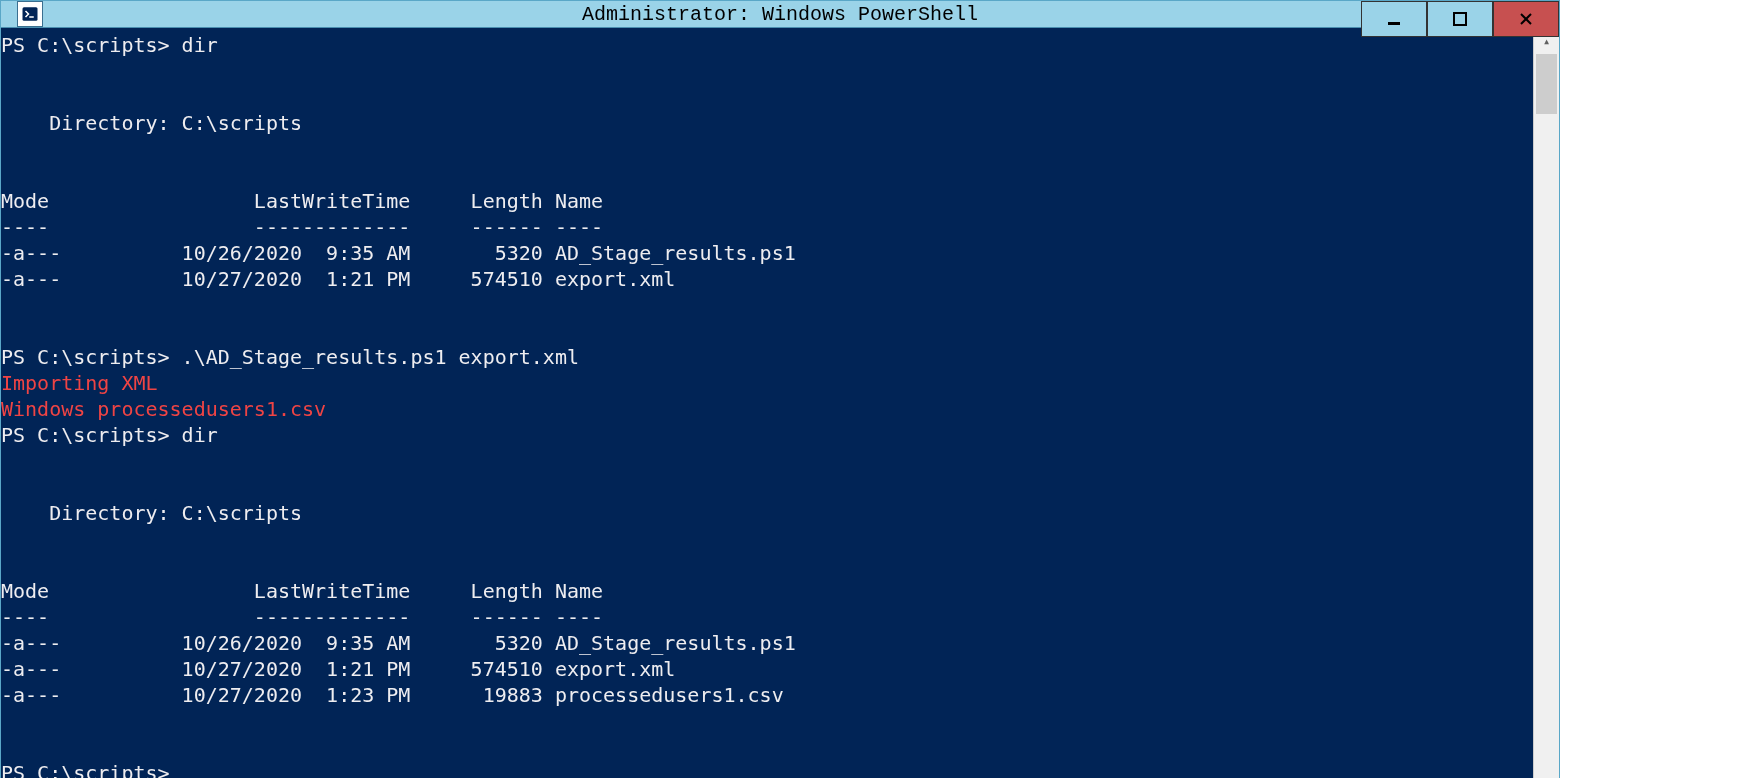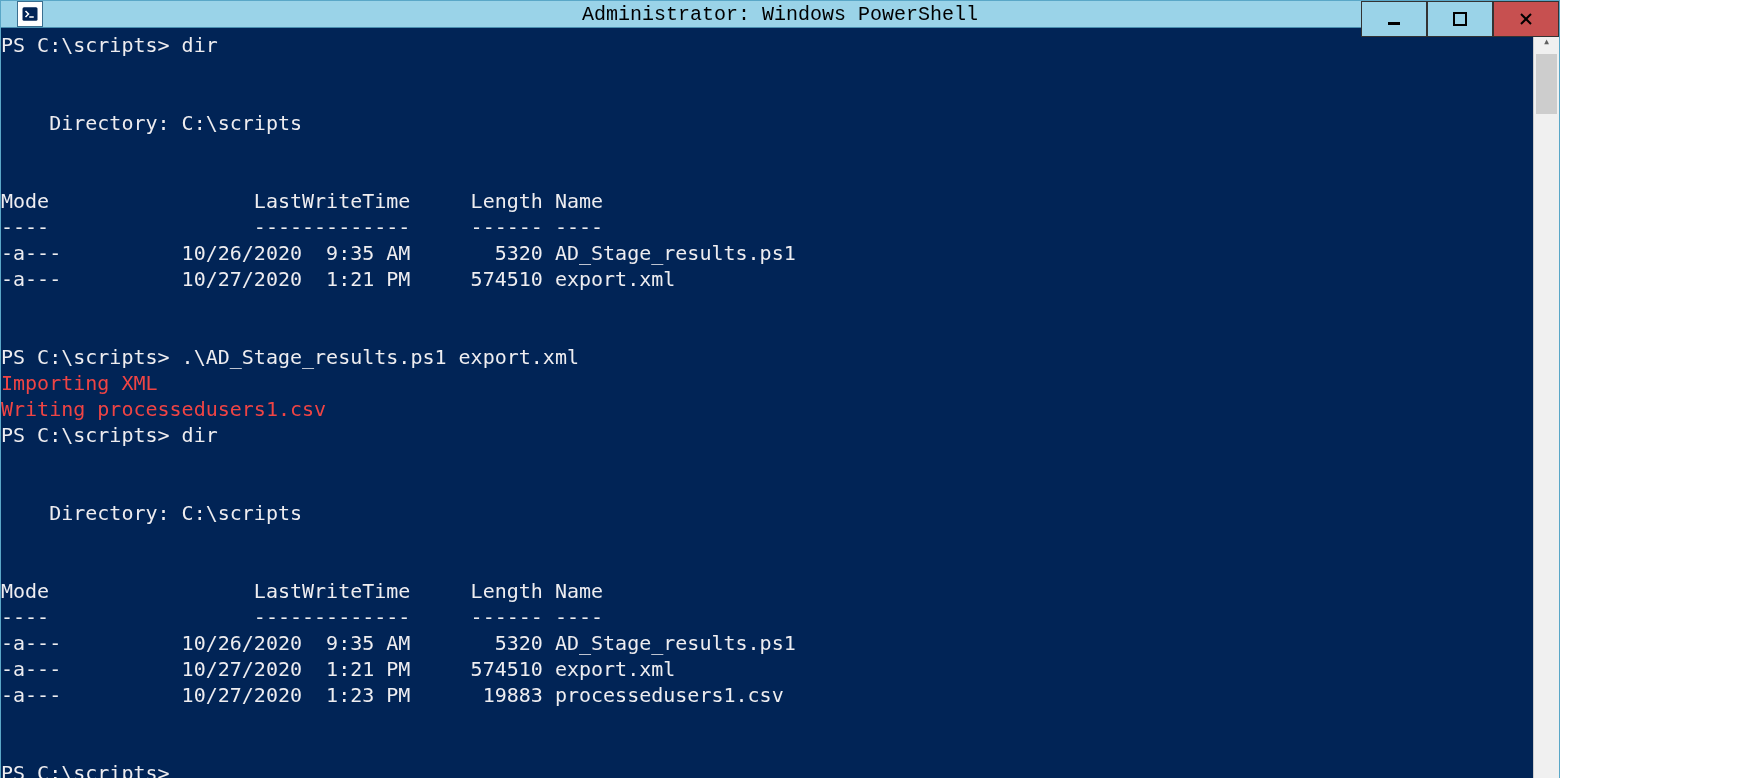--- a/index.html
+++ b/index.html
@@ -153,21 +153,21 @@
 
 
 Mode                 LastWriteTime     Length Name
 ----                 -------------     ------ ----
 -a---          10/26/2020  9:35 AM       5320 AD_Stage_results.ps1
 -a---          10/27/2020  1:21 PM     574510 export.xml
 
 
 PS C:\scripts&gt; .\AD_Stage_results.ps1 export.xml
 <span class="yellow">Importing XML</span>
-<span class="yellow">Writing processedusers1.csv</span>
+<span class="yellow">Windows processedusers1.csv</span>
 PS C:\scripts&gt; dir
 
 
     Directory: C:\scripts
 
 
 Mode                 LastWriteTime     Length Name
 ----                 -------------     ------ ----
 -a---          10/26/2020  9:35 AM       5320 AD_Stage_results.ps1
 -a---          10/27/2020  1:21 PM     574510 export.xml

